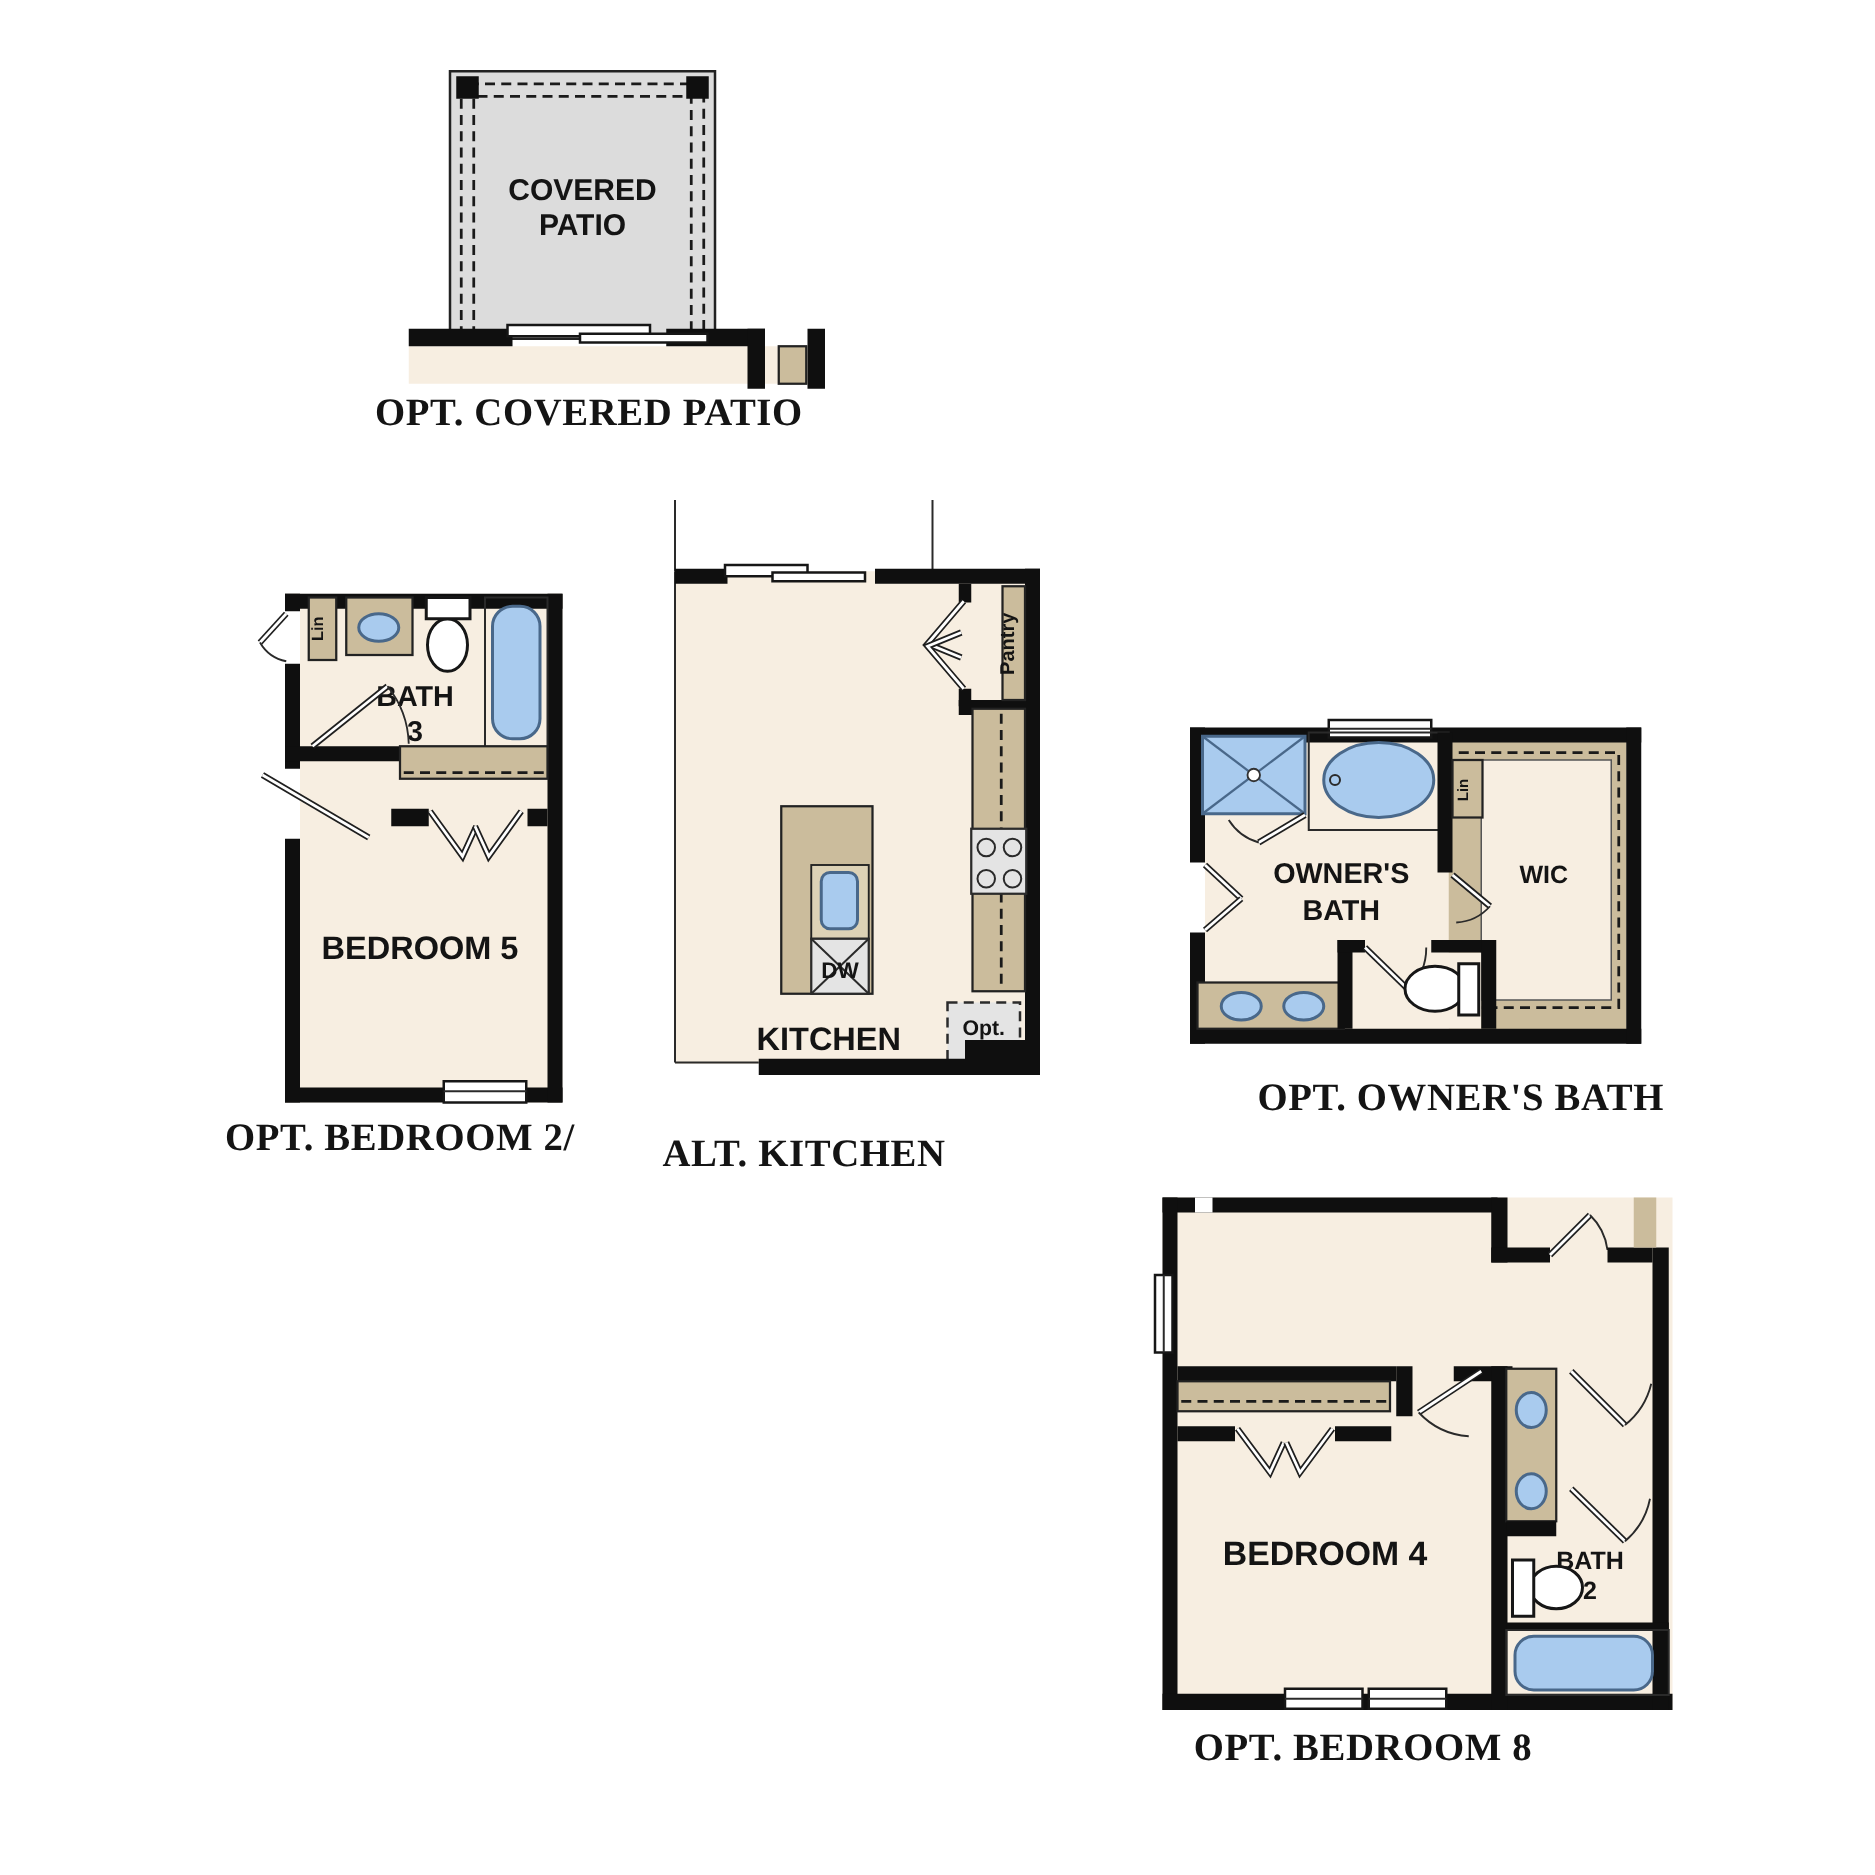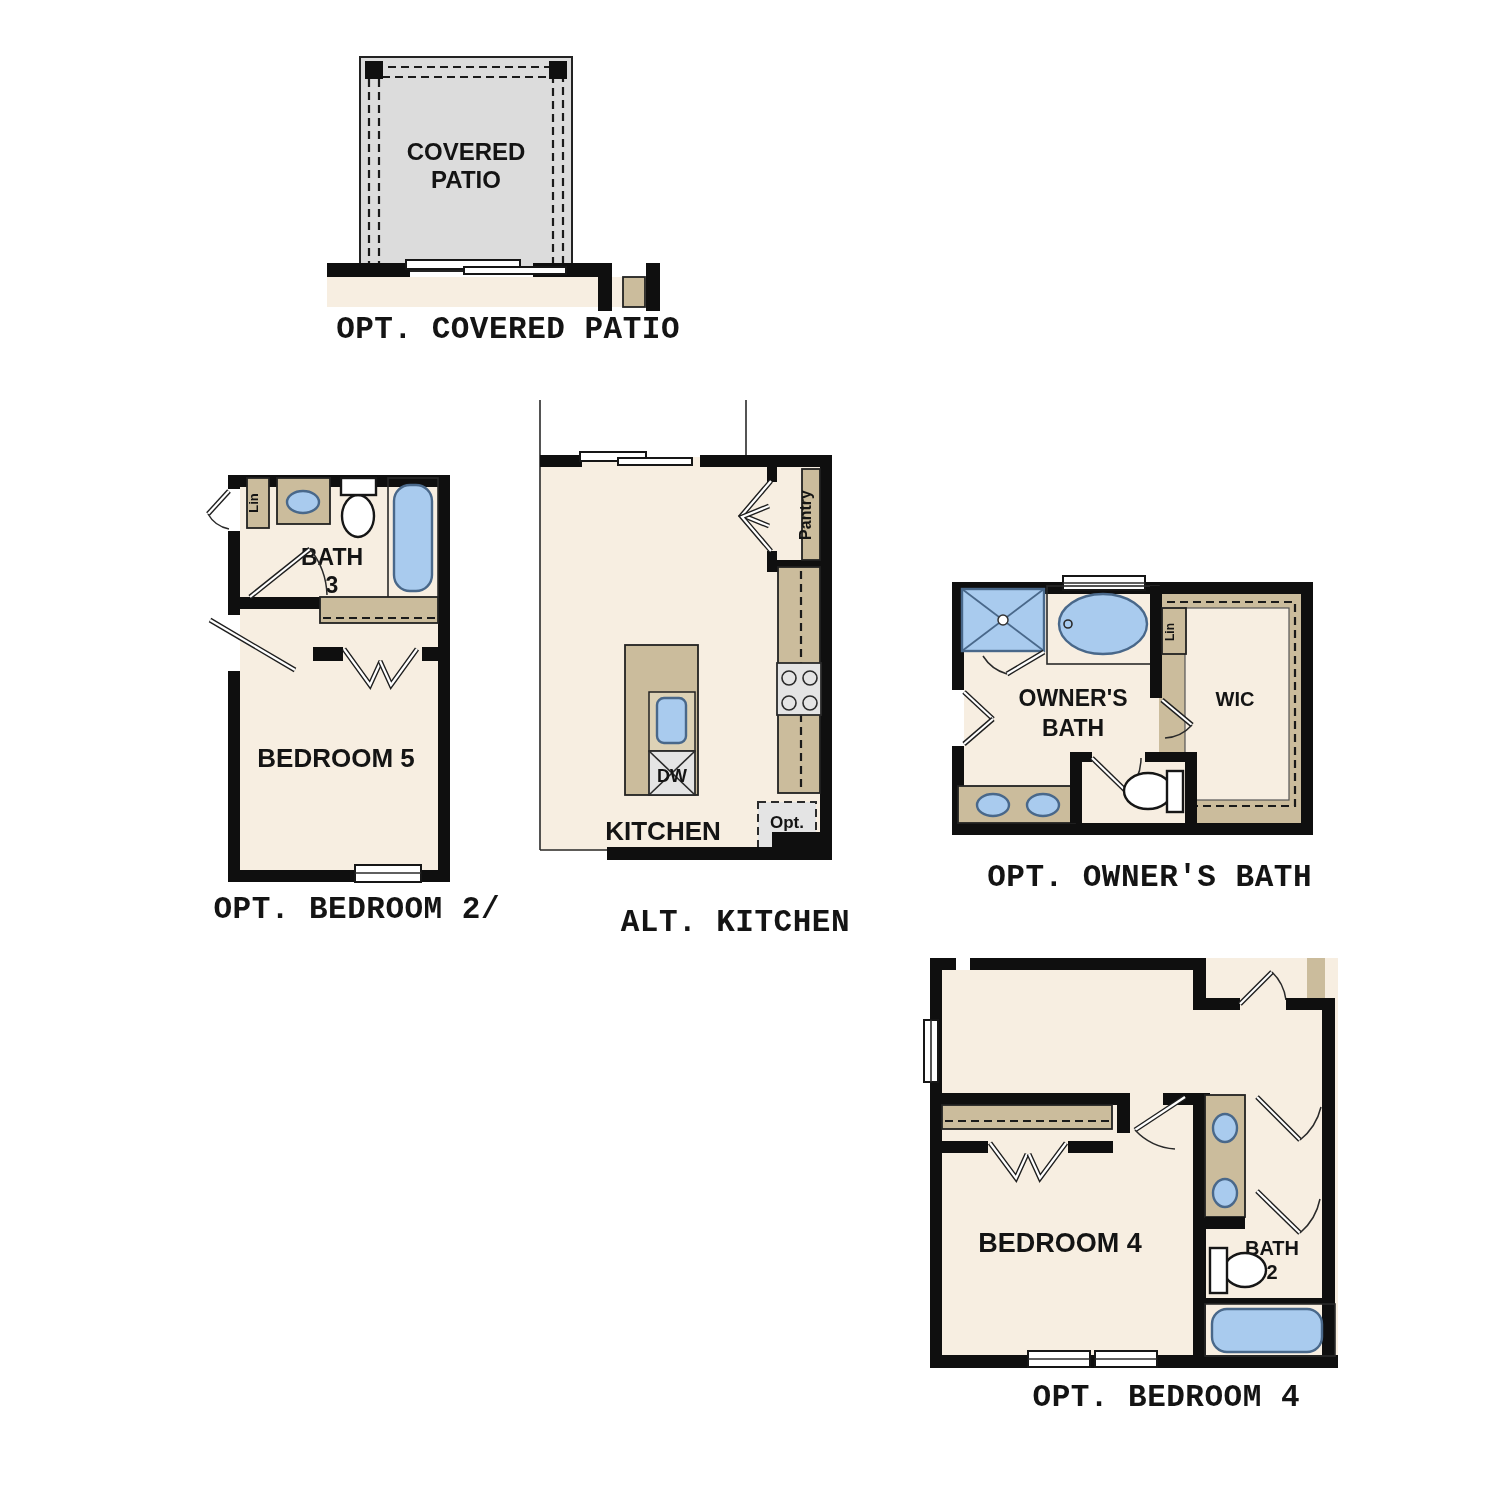--- a/index.html
+++ b/index.html
@@ -4,23 +4,23 @@
 <style>
   html,body{margin:0;padding:0;}
   body{
     width:1500px;height:1500px;position:relative;
     background:var(--background,#fff);
     font-family:"Liberation Sans","DejaVu Sans",sans-serif;
     overflow:hidden;
   }
   .plan{position:absolute;}
   .caption{
-    position:absolute;text-align:right;color:var(--text,#141414);
+    position:absolute;text-align:left;color:var(--text,#141414);
     font-weight:700;font-size:31px;line-height:35px;letter-spacing:.5px;
-    font-family:Liberation Mono, monospace;
+    font-family:Liberation Serif, serif;
   }
   
   .wall{fill:var(--wall,#0f0f0f);}
   .floor{fill:var(--floor,#f7eee1);}
   .patioFill{fill:var(--patio,#dcdcdc);stroke:#222;stroke-width:2;}
   .tan{fill:var(--counter,#cbbc9c);stroke:#222;stroke-width:1.8;}
   .tanFlat{fill:var(--counter,#cbbc9c);}
   .tanLight{fill:var(--counter-light,#ddd2b6);stroke:#222;stroke-width:1.5;}
   .blue{fill:var(--fixture-blue,#a9cbee);stroke:var(--fixture-stroke,#49688a);stroke-width:2.4;}
   .wfix{fill:#fff;stroke:#161616;stroke-width:2.4;}
@@ -235,21 +235,21 @@
   <line class="leafA" x1="147" y1="186" x2="182" y2="220"></line>
     <line class="leafB" x1="147" y1="186" x2="182" y2="220"></line>
   <path class="arc" d="M182,220 A48,48 0 0 0 196,186"></path>
   <ellipse class="wfix" cx="203" cy="219" rx="24" ry="18"></ellipse>
   <rect class="wfix" x="222" y="199" width="16" height="41"></rect>
 
   <text x="128" y="134" font-size="23" text-anchor="middle">OWNER'S</text>
   <text x="128" y="164" font-size="23" text-anchor="middle">BATH</text>
   <text x="290" y="134" font-size="20" text-anchor="middle">WIC</text>
 </svg>
-<div class="caption" style="left:950px;top:860px;width:362px">
+<div class="caption" style="left:1006px;top:860px;width:362px">
   <div>OPT. OWNER'S BATH</div>
 </div>
 
 <svg class="plan" style="left:920px;top:950px" width="420" height="425" viewBox="0 0 420 425">
   <rect class="floor" x="10" y="8" width="408" height="410"></rect>
 
   <rect class="wall" x="10" y="8" width="268" height="12"></rect>
   <rect x="36" y="8" width="14" height="12" fill="#fff"></rect>
   <rect class="wall" x="10" y="8" width="12" height="410"></rect>
   <rect class="wall" x="10" y="405" width="408" height="13"></rect>
@@ -305,13 +305,13 @@
   <rect class="thin" x="285" y="354" width="130" height="52" fill="#fff"></rect>
   <rect class="blue" x="292" y="359" width="110" height="43" rx="15"></rect>
 
   <rect class="win" x="108" y="401" width="62" height="16"></rect>
   <rect class="win" x="175" y="401" width="62" height="16"></rect>
   <line class="thin" x1="108" y1="409" x2="170" y2="409"></line>
   <line class="thin" x1="175" y1="409" x2="237" y2="409"></line>
 
   <text x="140" y="302" font-size="27" text-anchor="middle">BEDROOM 4</text>
 </svg>
-<div class="caption" style="left:955px;top:1380px;width:345px">OPT. BEDROOM 4</div>
+<div class="caption" style="left:955px;top:1380px;width:345px">OPT. BEDROOM 8</div>
 
 </body></html>

